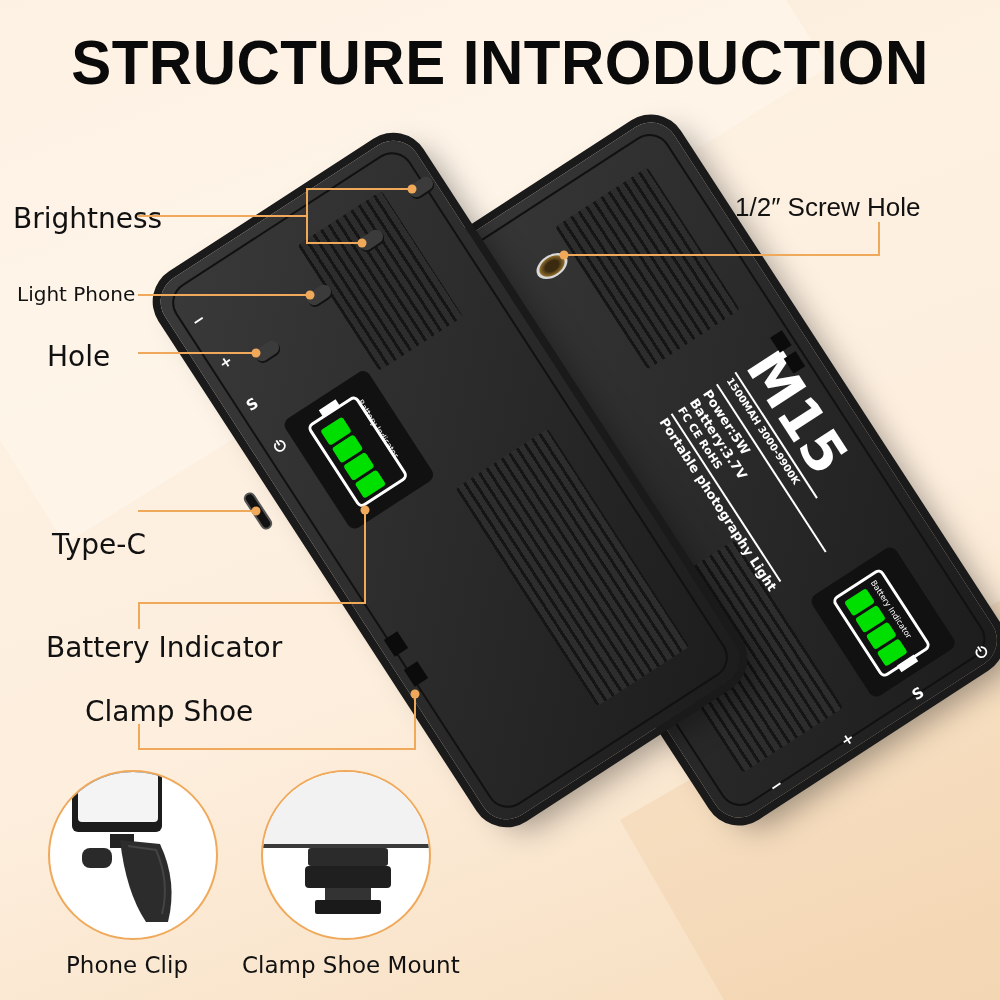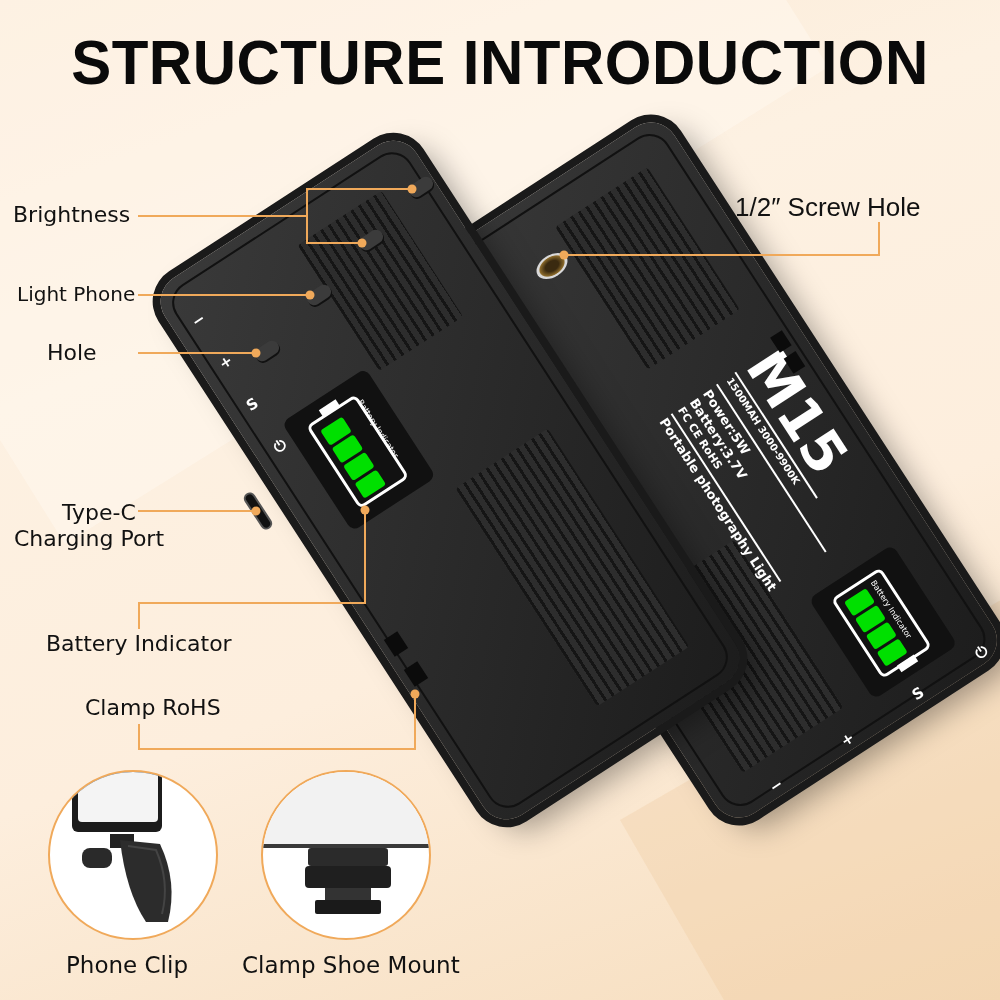--- a/index.html
+++ b/index.html
@@ -28,25 +28,25 @@
       font-family: "Liberation Sans", sans-serif;
       font-weight: 700; font-size: 60px; letter-spacing: 0.5px;
       color: #0a0a0a;
       transform: scaleY(1.05);
     }
 
     
     .label {
       position: absolute;
       font-family: "DejaVu Sans", sans-serif;
-      font-size: 22px; color: #111; white-space: nowrap;
+      font-size: 28px; color: #111; white-space: nowrap;
       line-height: 1.2;
     }
     .label.small { font-size: 20px; }
-    .label.right-aligned { text-align: right; }
+    .label.right-aligned { text-align: right; margin-top: 28px; }
 
     
     .lead { position: absolute; background: #f0a95a; }
     .lead.h { height: 2px; }
     .lead.v { width: 2px; }
     .dot {
       position: absolute; width: 9px; height: 9px; border-radius: 50%;
       background: #f0a95a; transform: translate(-50%, -50%);
     }
 
@@ -192,32 +192,31 @@
 <div class="label small" style="left:17px; top:282px;">Light Phone</div>
 <div class="lead h" style="left:138px; top:294px; width:172px;"></div>
 <div class="dot" style="left:310px; top:295px;"></div>
 
 <div class="label" style="left:47px; top:340px;">Hole</div>
 <div class="lead h" style="left:138px; top:352px; width:118px;"></div>
 <div class="dot" style="left:256px; top:353px;"></div>
 
 <div class="label right-aligned" style="left:14px; top:500px; width:160px;">
   <div style="text-align:center; padding-left:10px;">Type-C</div>
-  <div style="text-align:left;">Charging Port</div>
 </div>
 <div class="lead h" style="left:138px; top:510px; width:118px;"></div>
 <div class="dot" style="left:256px; top:511px;"></div>
 
 <div class="label" style="left:46px; top:631px;">Battery Indicator</div>
 <div class="lead v" style="left:138px; top:603px; height:26px;"></div>
 <div class="lead h" style="left:138px; top:602px; width:228px;"></div>
 <div class="lead v" style="left:364px; top:510px; height:94px;"></div>
 <div class="dot" style="left:365px; top:510px;"></div>
 
-<div class="label" style="left:85px; top:695px;">Clamp RoHS</div>
+<div class="label" style="left:85px; top:695px;">Clamp Shoe</div>
 <div class="lead v" style="left:138px; top:724px; height:26px;"></div>
 <div class="lead h" style="left:138px; top:748px; width:278px;"></div>
 <div class="lead v" style="left:414px; top:694px; height:56px;"></div>
 <div class="dot" style="left:415px; top:694px;"></div>
 
 <div class="label" style="left:735px; top:192px; font-family:'Liberation Sans', sans-serif; font-size:26px;">1/2″ Screw Hole</div>
 <div class="lead v" style="left:878px; top:222px; height:34px;"></div>
 <div class="lead h" style="left:564px; top:254px; width:316px;"></div>
 <div class="dot" style="left:564px; top:255px;"></div>
 

